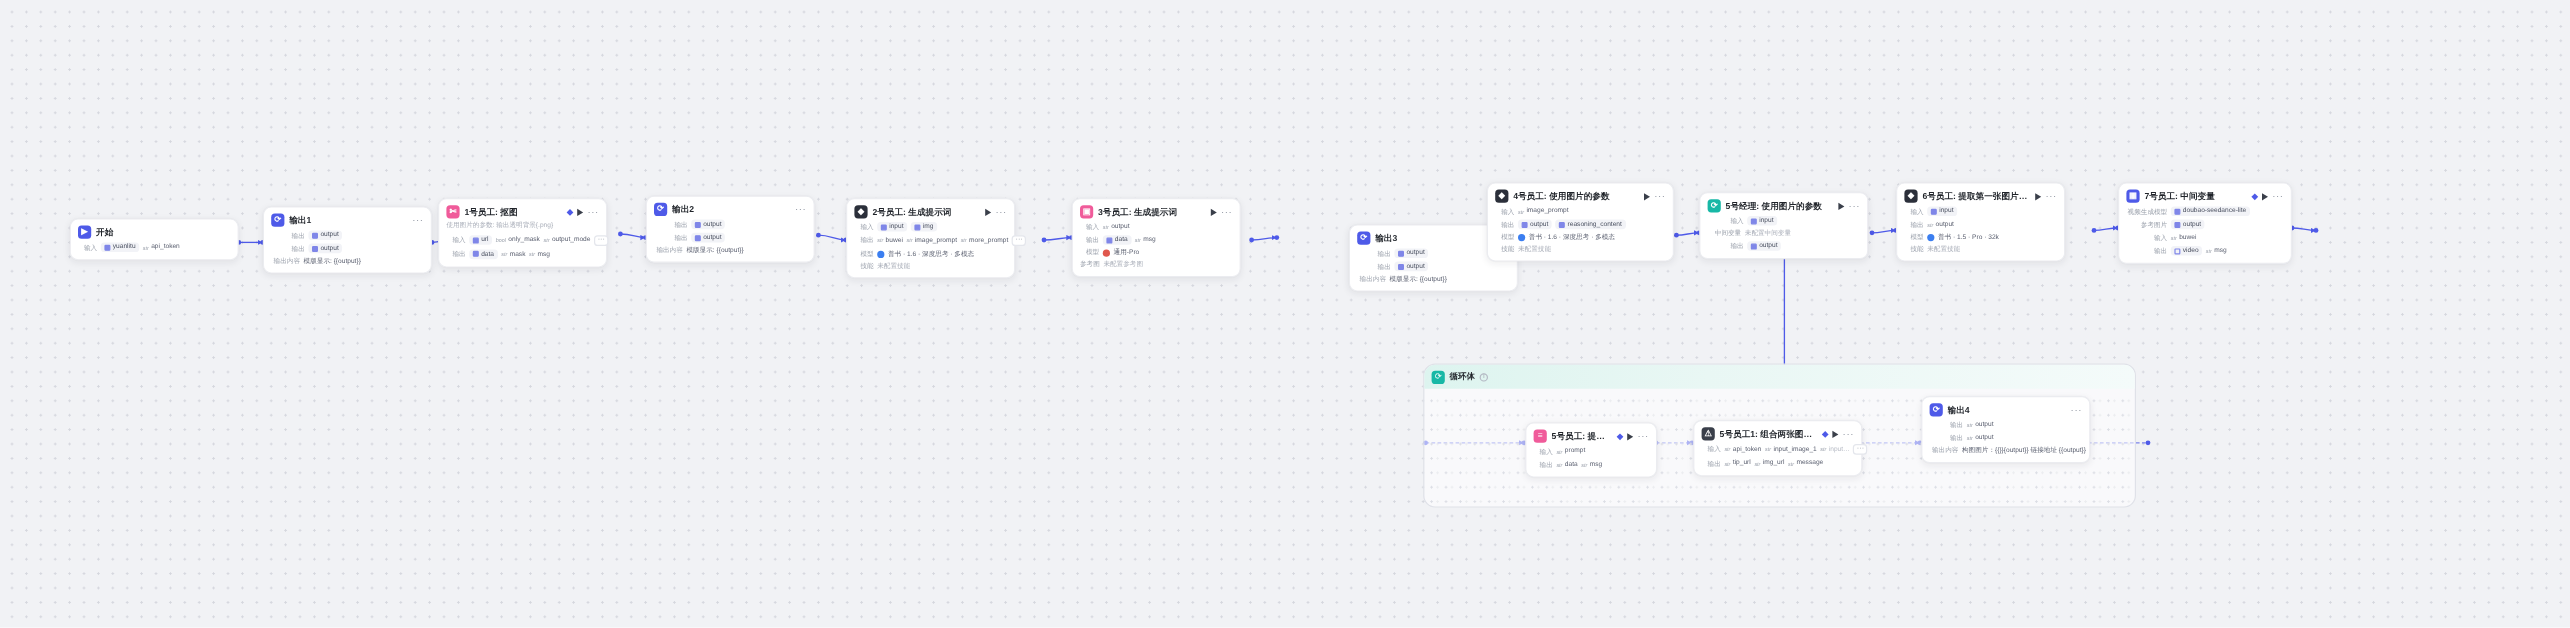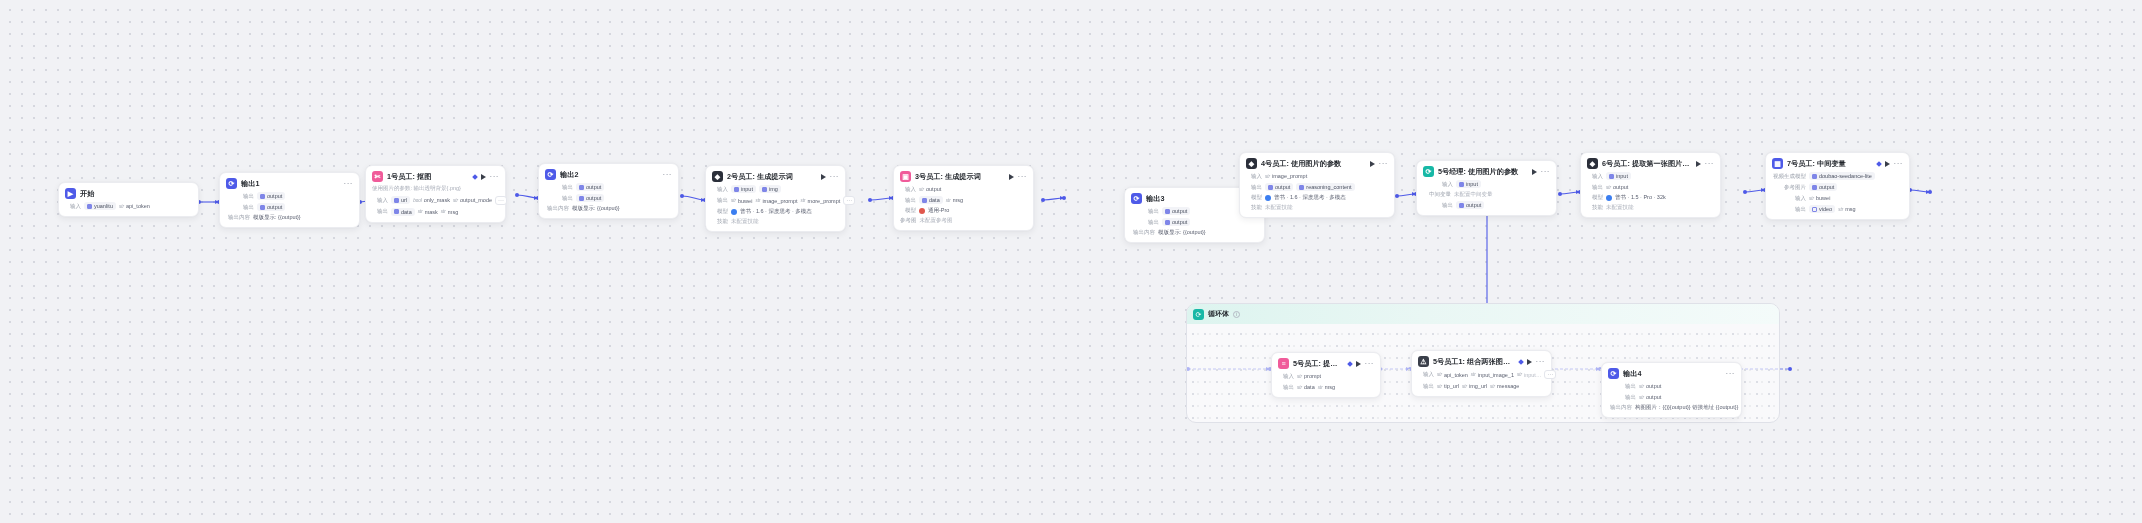--- a/index.html
+++ b/index.html
@@ -587,21 +587,21 @@
             <i class="tyi">str</i>
             <span>img_url</span>
           </span>
         <span class="chip plain">
             <i class="tyi">str</i>
             <span>message</span>
           </span>
       </div>
     </div>
 
-    <div class="node" style="left:414px; top:58px; width:141px;">
+    <div class="node" style="left:414px; top:26px; width:141px;">
       <div class="nhead">
         <span class="nico" style="background:#4e5ae8">⟳</span>
         <span class="ntitle">输出4</span>
         <span class="dots">···</span>
       </div>
       <div class="row" style="padding-left:12px">
         <span class="rlab">输出</span>
         <span class="chip plain">
             <i class="tyi">str</i>
             <span>output</span>

